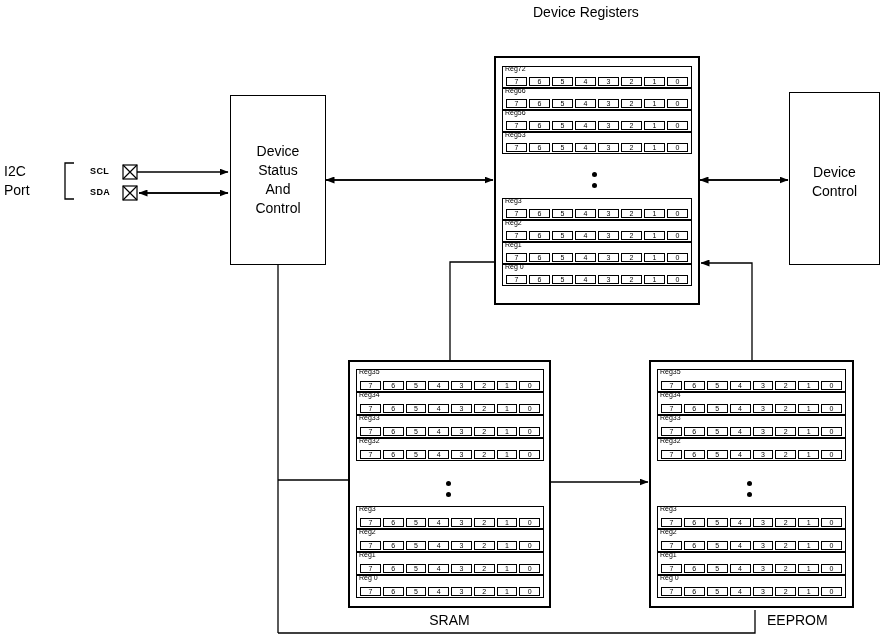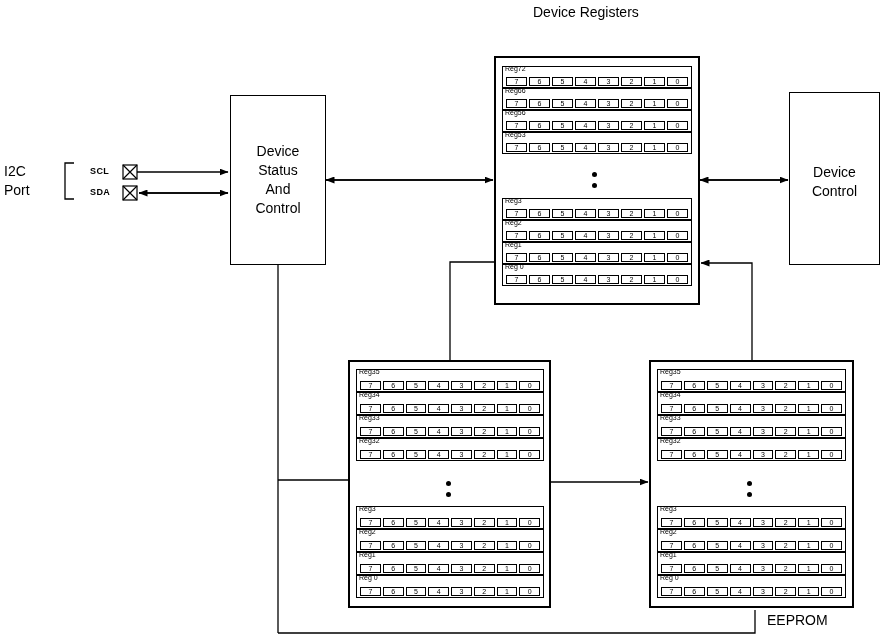--- a/index.html
+++ b/index.html
@@ -264,20 +264,21 @@
       <div class="reglabel" style="left: 359px; top: 574px;">Reg 0</div>
       <div class="bit" style="left: 360px; top: 587px; width: 20.75px; height: 9px; line-height: 8px;">7</div>
       <div class="bit" style="left: 382.75px; top: 587px; width: 20.75px; height: 9px; line-height: 8px;">6</div>
       <div class="bit" style="left: 405.5px; top: 587px; width: 20.75px; height: 9px; line-height: 8px;">5</div>
       <div class="bit" style="left: 428.25px; top: 587px; width: 20.75px; height: 9px; line-height: 8px;">4</div>
       <div class="bit" style="left: 451px; top: 587px; width: 20.75px; height: 9px; line-height: 8px;">3</div>
       <div class="bit" style="left: 473.75px; top: 587px; width: 20.75px; height: 9px; line-height: 8px;">2</div>
       <div class="bit" style="left: 496.5px; top: 587px; width: 20.75px; height: 9px; line-height: 8px;">1</div>
       <div class="bit" style="left: 519.25px; top: 587px; width: 20.75px; height: 9px; line-height: 8px;">0</div>
     </div>
+  <div class="txt memlabel" style="left:348px;top:612px;width:203px;text-align:center;">SRAM</div>
 
   <div class="frame" style="left:649px;top:360px;width:205px;height:248px;"></div>
   <div id="eeprom-upper">
       <div class="regrow" style="left: 657px; top: 369px; width: 189px; height: 23px;"></div>
       <div class="reglabel" style="left: 660px; top: 368px;">Reg35</div>
       <div class="bit" style="left: 661px; top: 381px; width: 20.875px; height: 9px; line-height: 8px;">7</div>
       <div class="bit" style="left: 683.875px; top: 381px; width: 20.875px; height: 9px; line-height: 8px;">6</div>
       <div class="bit" style="left: 706.75px; top: 381px; width: 20.875px; height: 9px; line-height: 8px;">5</div>
       <div class="bit" style="left: 729.625px; top: 381px; width: 20.875px; height: 9px; line-height: 8px;">4</div>
       <div class="bit" style="left: 752.5px; top: 381px; width: 20.875px; height: 9px; line-height: 8px;">3</div>

